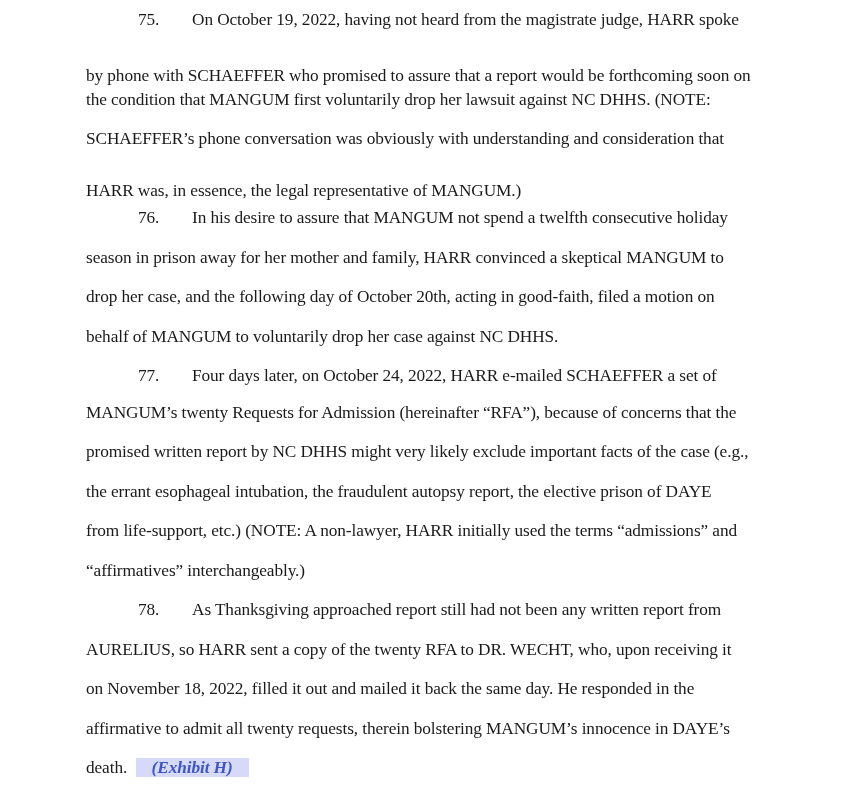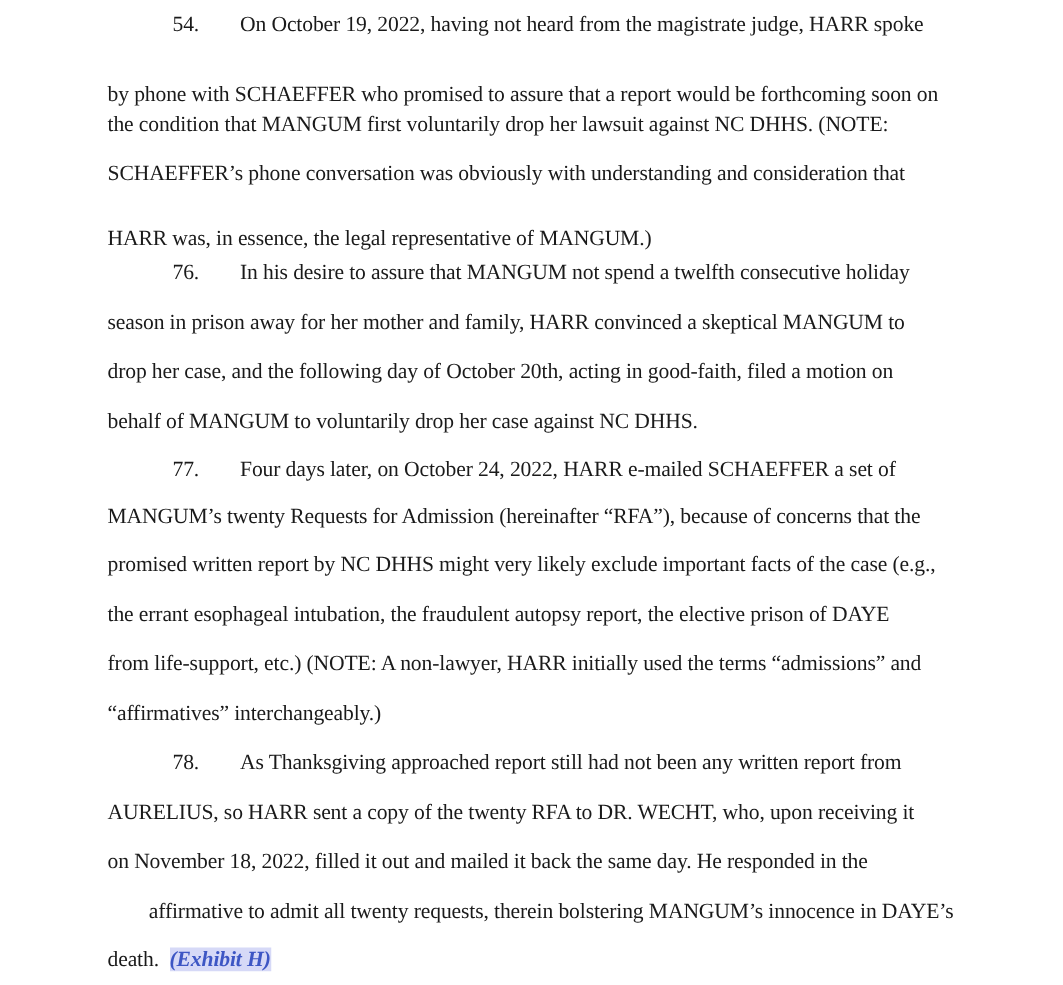--- a/index.html
+++ b/index.html
@@ -37,30 +37,30 @@
     .first-text {
       position: absolute;
       left: 106px;
       white-space: nowrap;
     }
     .exhibit {
       font-weight: bold;
       font-style: italic;
       color: #3d56c4;
       background: #d6d9f7;
-      padding: 0 0;
+      padding: 0 16px;
     }
   </style>
 </head>
 <body>
 
 <div class="page">
 
   <div class="line" style="top:8px;width:700px;">
-    <span class="num">54.</span>
+    <span class="num">75.</span>
     <span class="first-text">On October 19, 2022, having not heard from the magistrate judge, HARR spoke</span>
   </div>
   <div class="line" style="top:64px;">by phone with SCHAEFFER who promised to assure that a report would be forthcoming soon on</div>
   <div class="line" style="top:88px;">the condition that MANGUM first voluntarily drop her lawsuit against NC DHHS.  (NOTE:</div>
   <div class="line" style="top:127px;text-align:center;">SCHAEFFER’s phone conversation was obviously with understanding and consideration that</div>
   <div class="line" style="top:179px;">HARR was, in essence, the legal representative of MANGUM.)</div>
 
   <div class="line" style="top:206px;width:700px;">
     <span class="num">76.</span>
     <span class="first-text">In his desire to assure that MANGUM not spend a twelfth consecutive holiday</span>
@@ -78,18 +78,18 @@
   <div class="line" style="top:480px;">the errant esophageal intubation, the fraudulent autopsy report, the elective prison of DAYE</div>
   <div class="line" style="top:519px;">from life-support, etc.)  (NOTE:  A non-lawyer, HARR initially used the terms “admissions” and</div>
   <div class="line" style="top:559px;">“affirmatives” interchangeably.)</div>
 
   <div class="line" style="top:598px;width:700px;text-decoration:underline;">
     <span class="num">78.</span>
     <span class="first-text">As Thanksgiving approached report still had not been any written report from</span>
   </div>
   <div class="line" style="top:638px;">AURELIUS, so HARR sent a copy of the twenty RFA to DR. WECHT, who, upon receiving it</div>
   <div class="line" style="top:677px;">on November 18, 2022, filled it out and mailed it back the same day.  He responded in the</div>
-  <div class="line" style="top:717px;margin-left:33px;">affirmative to admit all twenty requests, therein bolstering MANGUM’s innocence in DAYE’s</div>
+  <div class="line" style="top:717px;">affirmative to admit all twenty requests, therein bolstering MANGUM’s innocence in DAYE’s</div>
   <div class="line" style="top:756px;">
     <span style="white-space:pre;">death.  </span><span class="exhibit">(Exhibit H)</span>
   </div>
 
 </div>
 
 </body></html>

